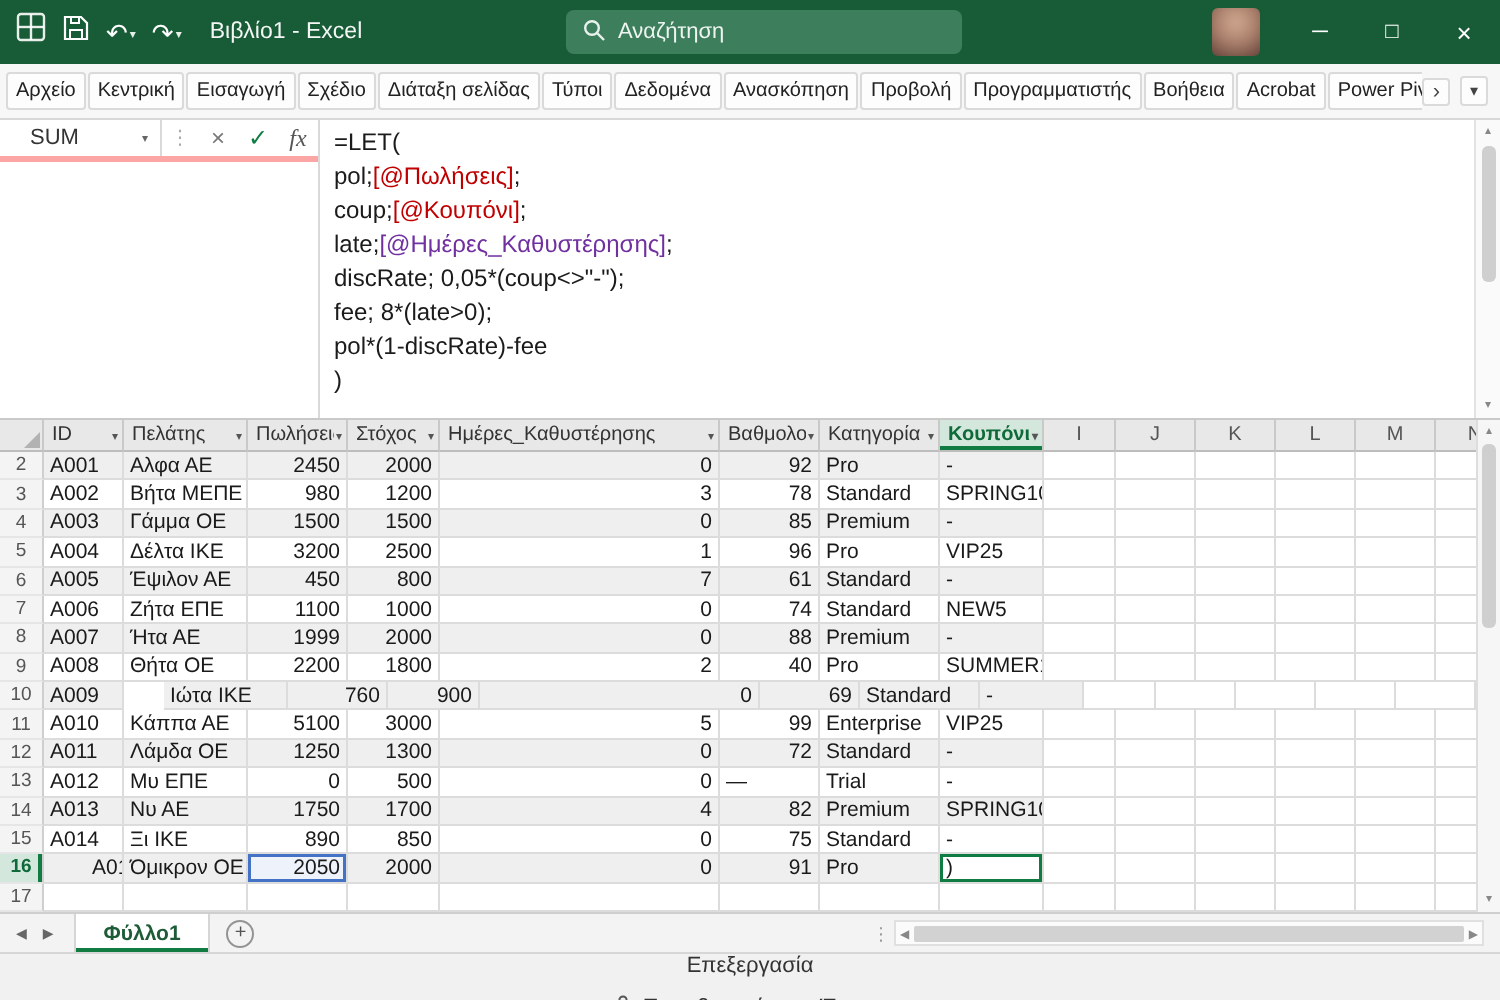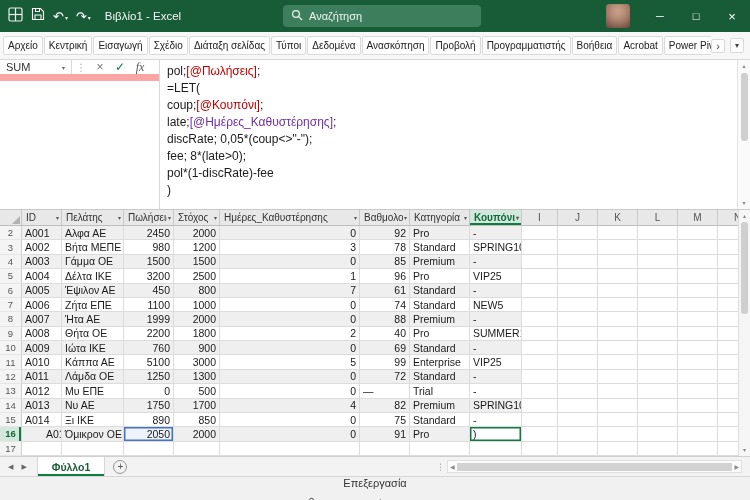--- a/index.html
+++ b/index.html
@@ -23,21 +23,21 @@
   
   .ribbon{height:28px;background:#f7f7f7;border-bottom:1px solid #d8d8d8;display:flex;align-items:center;padding:0 3px;}
   .rtabs{display:flex;flex:1;overflow:hidden;gap:1px;}
   .rtab{font-size:10px;color:#222;padding:3px 4px;border:1px solid #dadada;background:#fdfdfd;border-radius:2px;white-space:nowrap;}
   .rtab-overflow{font-size:11px;color:#444;border:1px solid #dadada;background:#fdfdfd;padding:0 4px;border-radius:2px;}
   .ribbon-opts{margin:0 3px 0 5px;font-size:8px;color:#444;border:1px solid #dadada;background:#fdfdfd;padding:2px 4px;border-radius:2px;}
 
   
   .fbar{height:150px;display:flex;background:#fff;border-bottom:1px solid #c9c9c9;}
   .fleft{width:160px;border-right:1px solid #d9d9d9;}
-  .fl-row{height:21px;display:flex;align-items:center;border-bottom:7px solid #fca5a5;}
+  .fl-row{height:21px;display:flex;align-items:center;border-bottom:3px solid #fca5a5;justify-content:flex-end;}
   .namebox{width:72px;height:100%;display:flex;align-items:center;justify-content:space-between;padding:0 6px;font-size:11px;color:#333;border-right:1px solid #d9d9d9;}
   .nb-caret{font-size:6px;color:#666;}
   .fb-dots{color:#aaa;font-size:10px;margin:0 4px;}
   .fb-btn{width:20px;text-align:center;font-size:12px;color:#777;}
   .fb-btn.enter{color:var(--accent);}
   .fb-btn.fx{font-family:"Liberation Serif",serif;font-style:italic;color:#555;}
   .farea{flex:1;padding:3px 7px;overflow:hidden;}
   .fline{font-size:12px;line-height:17px;white-space:pre;color:#1b1b1b;}
   .fscroll{width:13px;border-left:1px solid #e3e3e3;background:#fafafa;display:flex;flex-direction:column;align-items:center;padding:2px 0;}
   .sarrow{font-size:6px;color:#888;line-height:8px;}
@@ -161,22 +161,22 @@
         <span>SUM</span>
         <span class="nb-caret">▾</span>
       </div>
       <span class="fb-dots">⋮</span>
       <span class="fb-btn">×</span>
       <span class="fb-btn enter">✓</span>
       <span class="fb-btn fx">fx</span>
     </div>
   </div>
   <div class="farea" id="formula-lines">
+      <div class="fline"><span>=LET(</span></div>
       <div class="fline"><span>pol;</span><span style="color: rgb(192, 0, 0);">[@Πωλήσεις]</span><span>;</span></div>
-      <div class="fline"><span>=LET(</span></div>
       <div class="fline"><span>coup;</span><span style="color: rgb(192, 0, 0);">[@Κουπόνι]</span><span>;</span></div>
       <div class="fline"><span>late;</span><span style="color: rgb(112, 48, 160);">[@Ημέρες_Καθυστέρησης]</span><span>;</span></div>
       <div class="fline"><span>discRate; 0,05*(coup&lt;&gt;"-");</span></div>
       <div class="fline"><span>fee; 8*(late&gt;0);</span></div>
       <div class="fline"><span>pol*(1-discRate)-fee</span></div>
       <div class="fline"><span>)</span></div>
     </div>
   <div class="fscroll">
     <span class="sarrow">▴</span>
     <span class="fthumb"></span>
@@ -360,21 +360,21 @@
         <div class="cell a-left" style="width: 36px;"></div>
         <div class="cell a-left" style="width: 40px;"></div>
         <div class="cell a-left" style="width: 40px;"></div>
         <div class="cell a-left" style="width: 40px;"></div>
         <div class="cell a-left" style="width: 40px;"></div>
         <div class="cell a-left" style="width: 40px;"></div>
       </div>
       <div class="grow">
         <div class="rnum">10</div>
         <div class="cell a-left band" style="width: 40px;">A009</div>
-        <div class="cell a-left band" style="width: 62px;">Ιώτα ΙΚΕ</div>
+        <div class="cell a-left band" style="width: 62px; margin-left: 20px;">Ιώτα ΙΚΕ</div>
         <div class="cell a-right band" style="width: 50px;">760</div>
         <div class="cell a-right band" style="width: 46px;">900</div>
         <div class="cell a-right band" style="width: 140px;">0</div>
         <div class="cell a-right band" style="width: 50px;">69</div>
         <div class="cell a-left band" style="width: 60px;">Standard</div>
         <div class="cell a-left band" style="width: 52px;">-</div>
         <div class="cell a-left" style="width: 36px;"></div>
         <div class="cell a-left" style="width: 40px;"></div>
         <div class="cell a-left" style="width: 40px;"></div>
         <div class="cell a-left" style="width: 40px;"></div>

